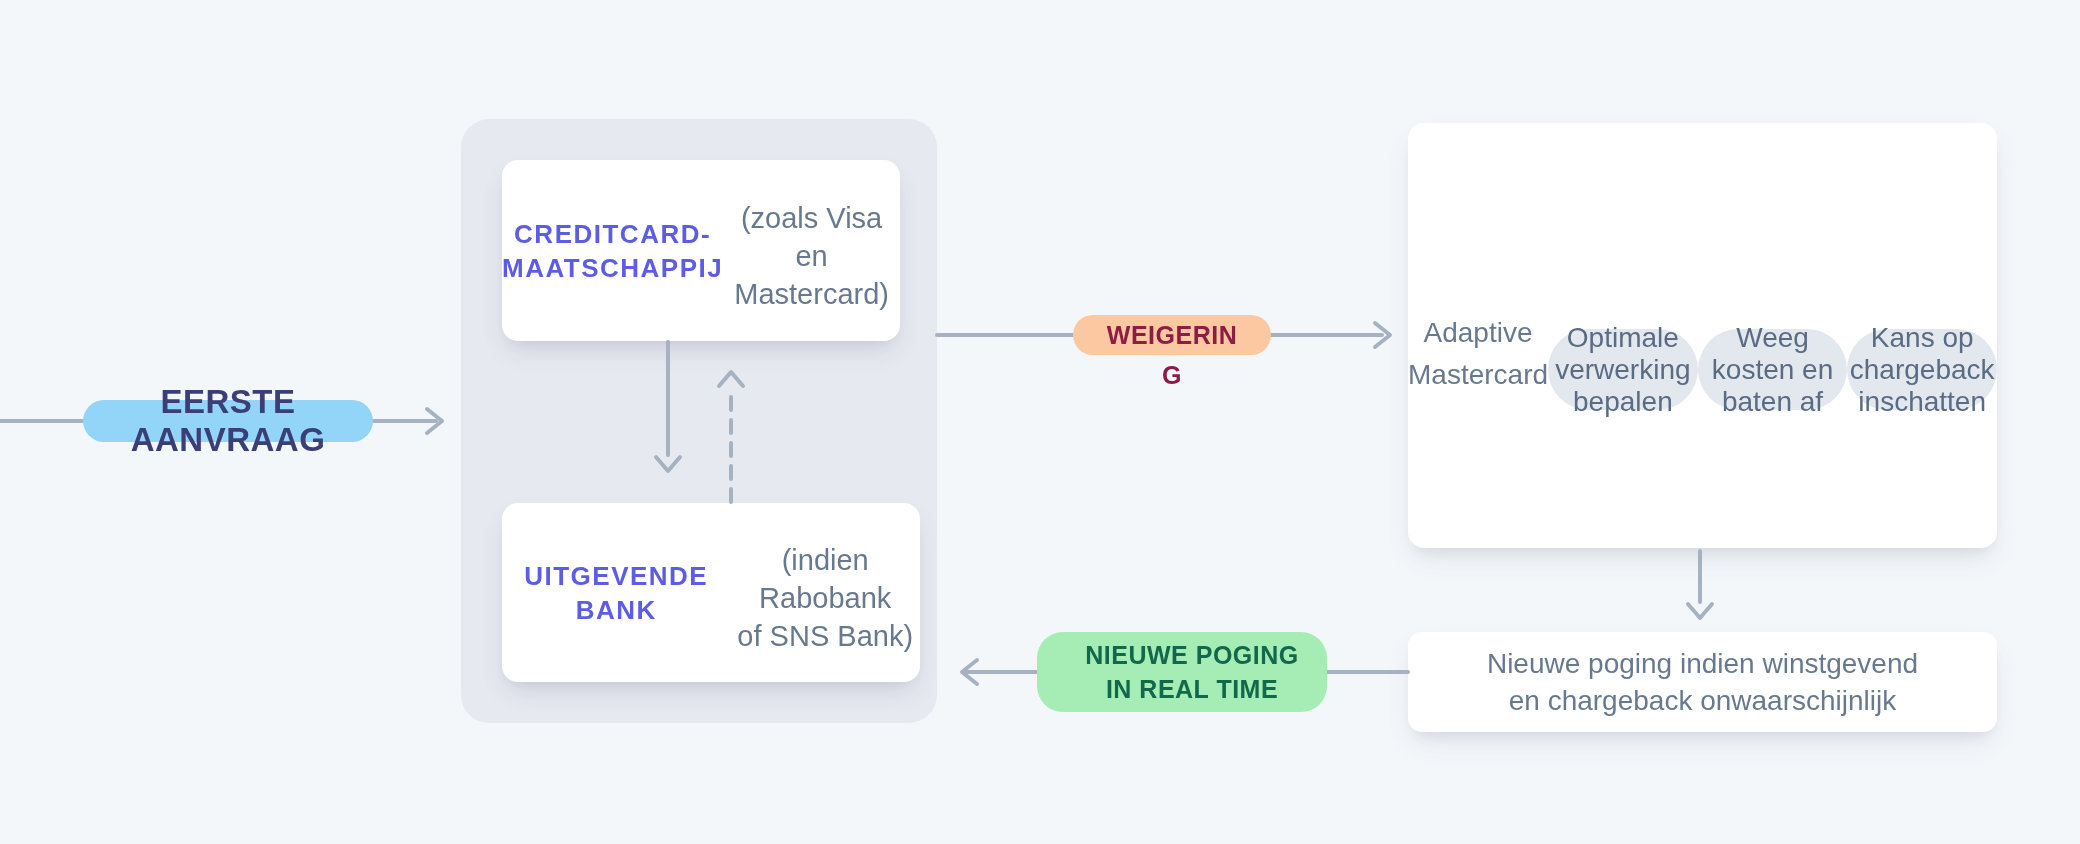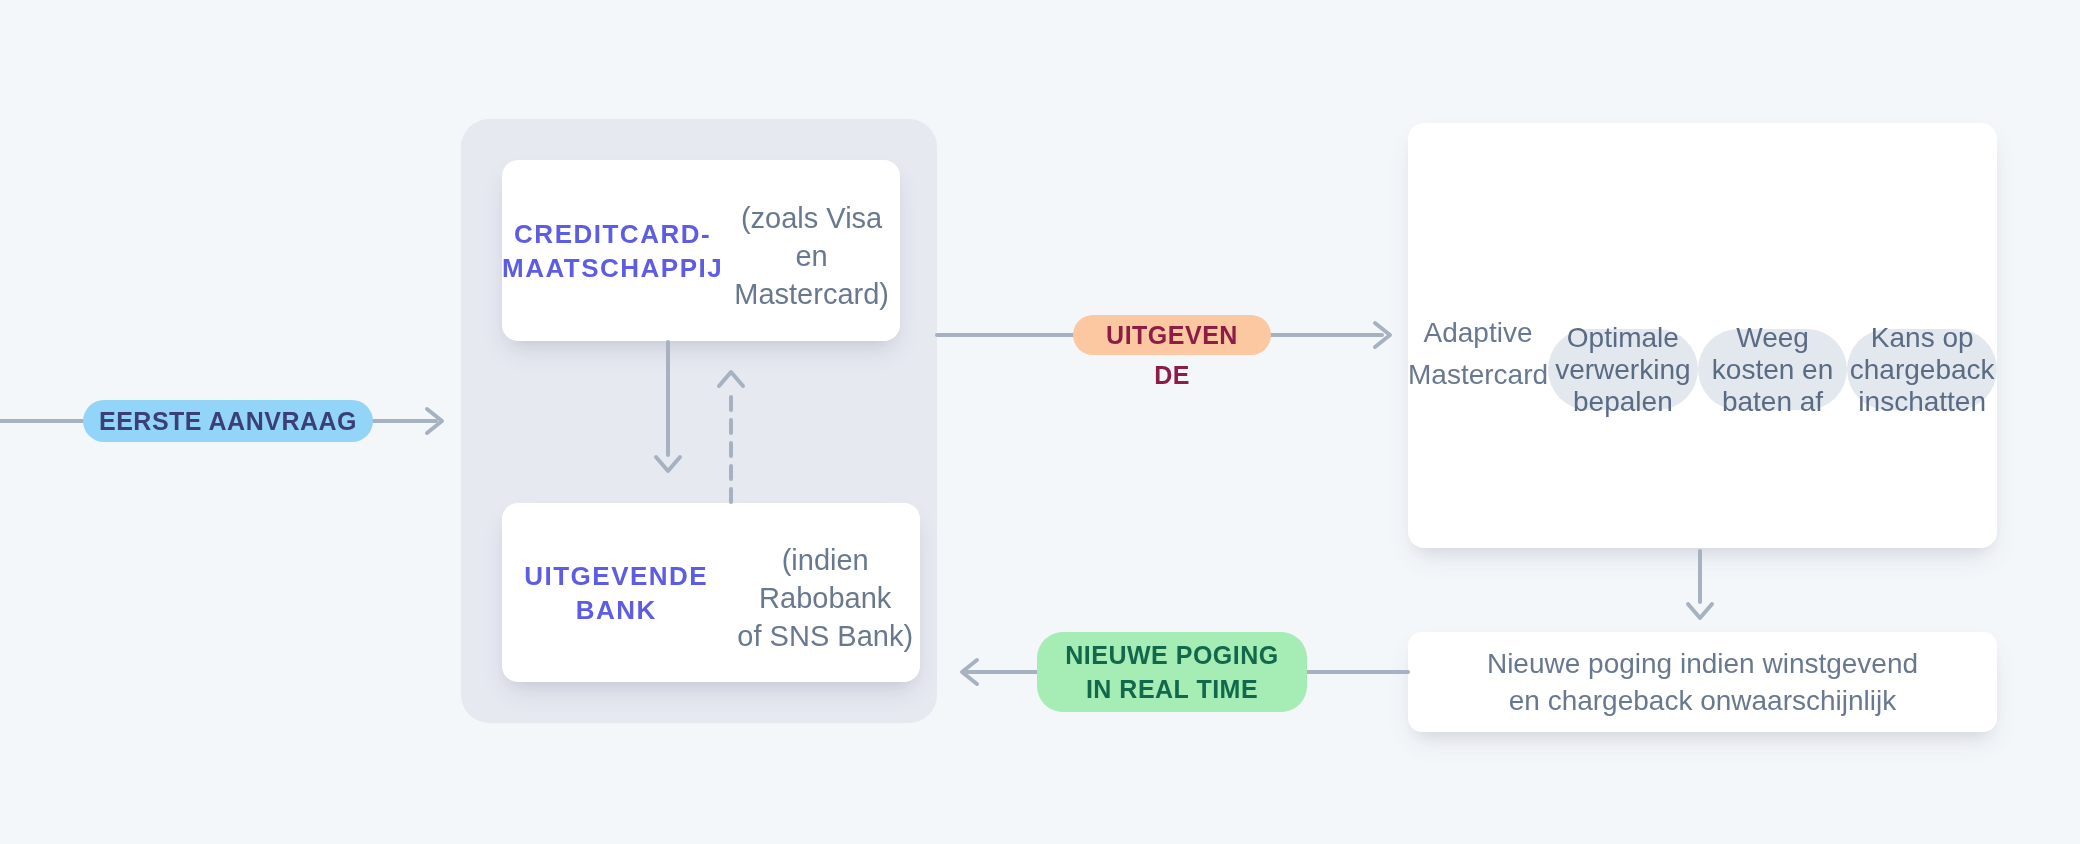--- a/index.html
+++ b/index.html
@@ -35,34 +35,34 @@
   .node-subtitle{
     color:var(--c-slate);font-size:29px;line-height:38px;white-space:pre-line;margin-top:11px;
   }
 
   .badge{
     display:flex;align-items:center;justify-content:center;text-align:center;
     font-weight:bold;z-index:4;letter-spacing:.5px;
   }
   .badge-start{
     left:83px;top:400px;width:290px;height:42px;border-radius:21px;
-    background:var(--c-badge_blue_bg);color:var(--c-badge_blue_text);font-size:25px;
+    background:var(--c-badge_blue_bg);color:var(--c-badge_blue_text);font-size:33px;
   }
   .badge-refusal{
     left:1073px;top:315px;width:198px;height:40px;border-radius:20px;
     background:var(--c-badge_peach_bg);color:var(--c-badge_peach_text);font-size:25px;
     align-items:flex-start;overflow:visible;
   }
   .badge-refusal .wrap{
     display:inline-block;width:142px;line-height:40px;word-break:break-all;text-align:center;
   }
   .badge-retry{
     left:1037px;top:632px;width:270px;height:80px;border-radius:26px;
     background:var(--c-badge_green_bg);color:var(--c-badge_green_text);font-size:25px;
-    line-height:34px;white-space:pre-line;
+    line-height:34px;white-space:pre-line;padding-left:20px;
   }
 
   .card-adaptive{
     left:1408px;top:123px;width:589px;height:425px;
     justify-content:flex-start;padding-top:36px;box-sizing:border-box;
   }
   .adaptive-title{color:var(--c-slate);font-size:28px;line-height:42px;}
   .pill{
     width:512px;height:81px;border-radius:41px;background:var(--c-pill_bg);
     color:var(--c-slate_dark);font-size:28px;display:flex;align-items:center;
@@ -121,21 +121,21 @@
 en Mastercard)</div>
   </div>
 
   <div class="abs card card-bank">
     <div class="node-title">UITGEVENDE BANK</div>
     <div class="node-subtitle">(indien Rabobank
 of SNS Bank)</div>
   </div>
 
   <div class="abs badge badge-refusal">
-    <span class="wrap">UITGEVENDE</span>
+    <span class="wrap">WEIGERING</span>
   </div>
 
   <div class="abs card card-adaptive">
     <div class="adaptive-title">Adaptive Mastercard</div>
     <div class="pill">Optimale verwerking bepalen</div>
     <div class="pill">Weeg kosten en baten af</div>
     <div class="pill">Kans op chargeback inschatten</div>
   </div>
 
   <div class="abs card card-retry-decision">

